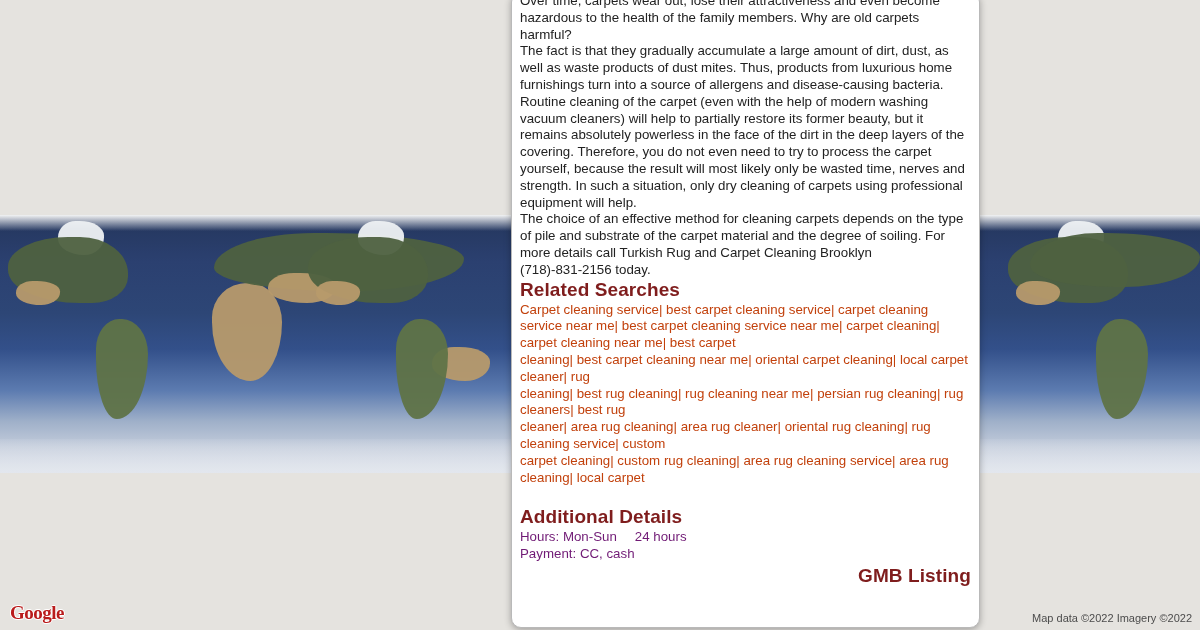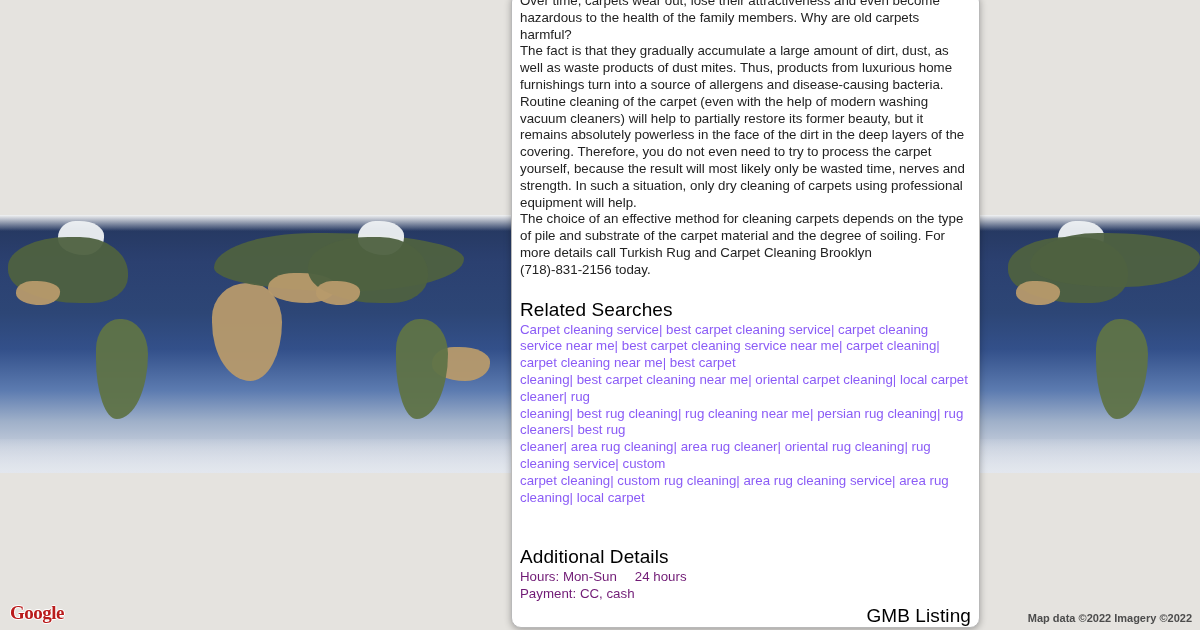--- a/index.html
+++ b/index.html
@@ -83,21 +83,20 @@
     text-shadow: 0 1px 0 #ffffff, 1px 0 0 #ffffff, -1px 0 0 #ffffff, 0 -1px 0 #ffffff;
     letter-spacing: -0.5px;
   }
   #map-attribution {
     position: absolute;
     right: 8px;
     bottom: 6px;
     font-size: 11px;
     color: #4c4c4c;
     font-family: "Liberation Sans", sans-serif;
-    font-weight: bold;
   }
 
   
   #info-card {
     position: absolute;
     left: 511px;
     top: -8px;
     width: 467px;
     height: 634px;
     background: #ffffff;
@@ -122,33 +121,33 @@
   p.body-text {
     margin: 0;
     font-size: 13.3px;
     line-height: 16.8px;
     color: #222222;
     font-family: "Liberation Sans", sans-serif;
   }
   p.body-text + p.body-text { margin-top: 0; }
 
   h2.section-title {
-    margin: 20px 0 1px 0;
+    margin: 0 0 1px 0;
     font-size: 19px;
-    font-weight: normal;
-    color: #000000;
+    font-weight: bold;
+    color: #7f1d1d;
     font-family: "Liberation Sans", sans-serif;
     letter-spacing: 0.1px;
   }
   h2.section-title.tight { margin-top: 2px; text-align: right; }
 
   .related-block {
     font-size: 13.3px;
     line-height: 16.8px;
-    color: #8b5cf6;
+    color: #c2410c;
   }
   .related-line { margin: 0; }
 
   .spacer-lg { height: 20px; }
 
   .detail-line {
     font-size: 13.3px;
     line-height: 16.8px;
     color: #701a75;
     margin: 0;

